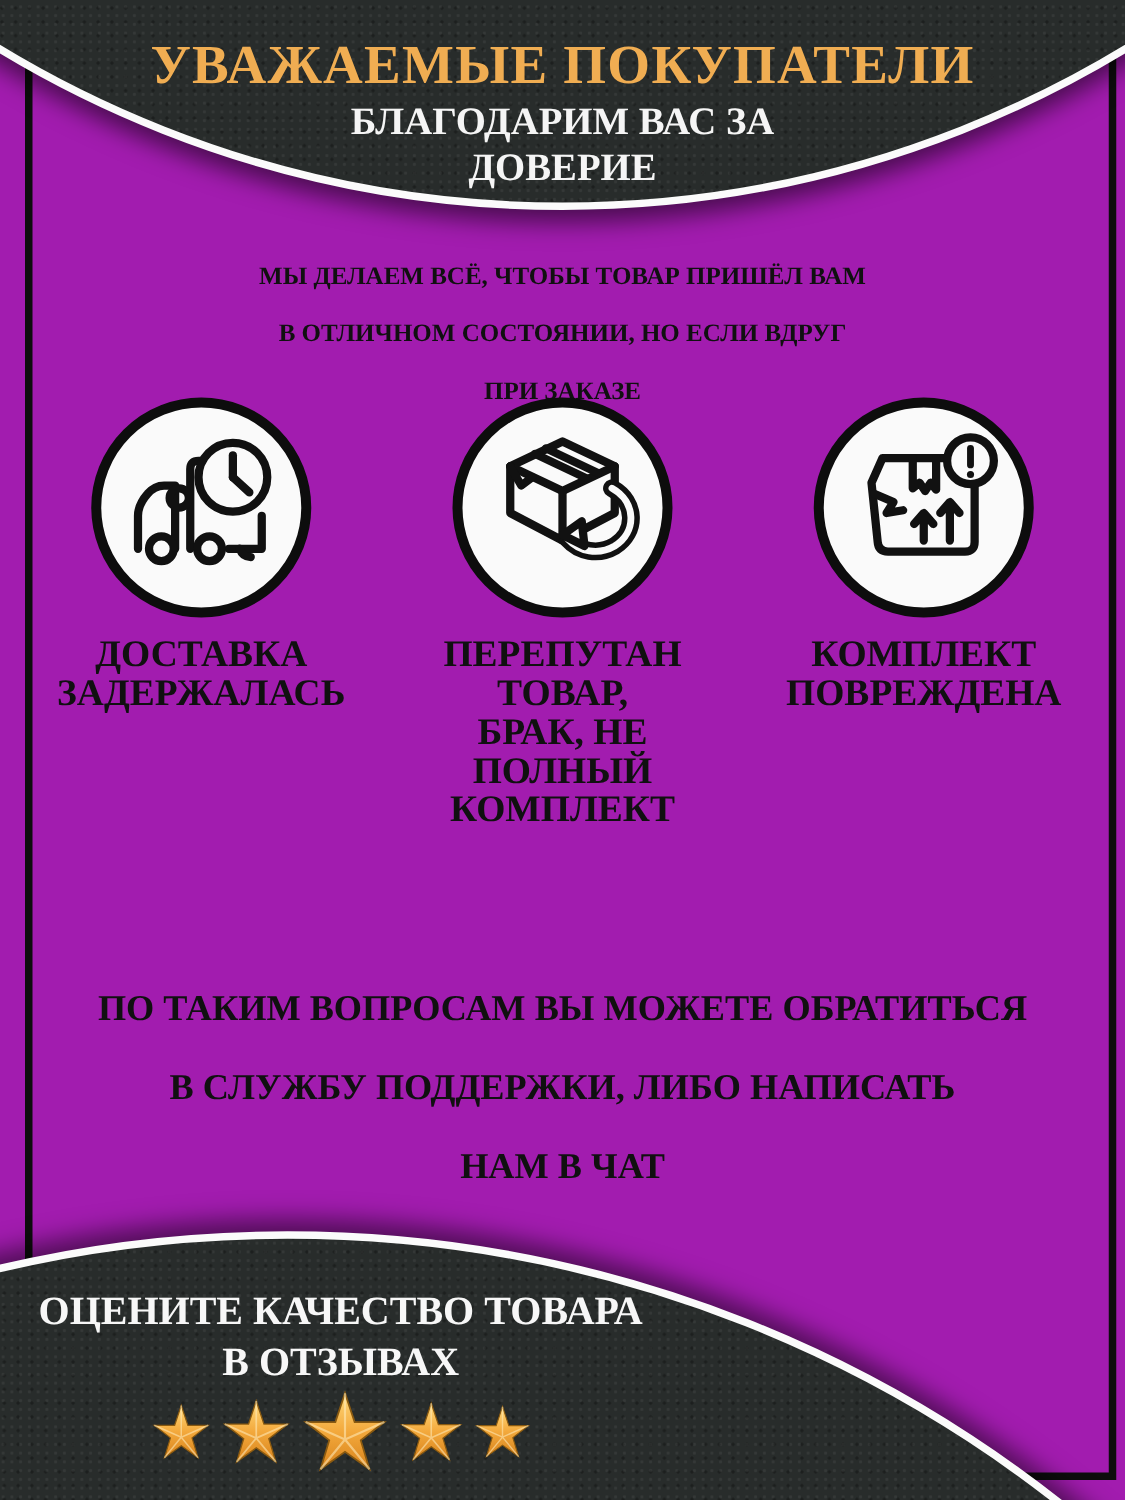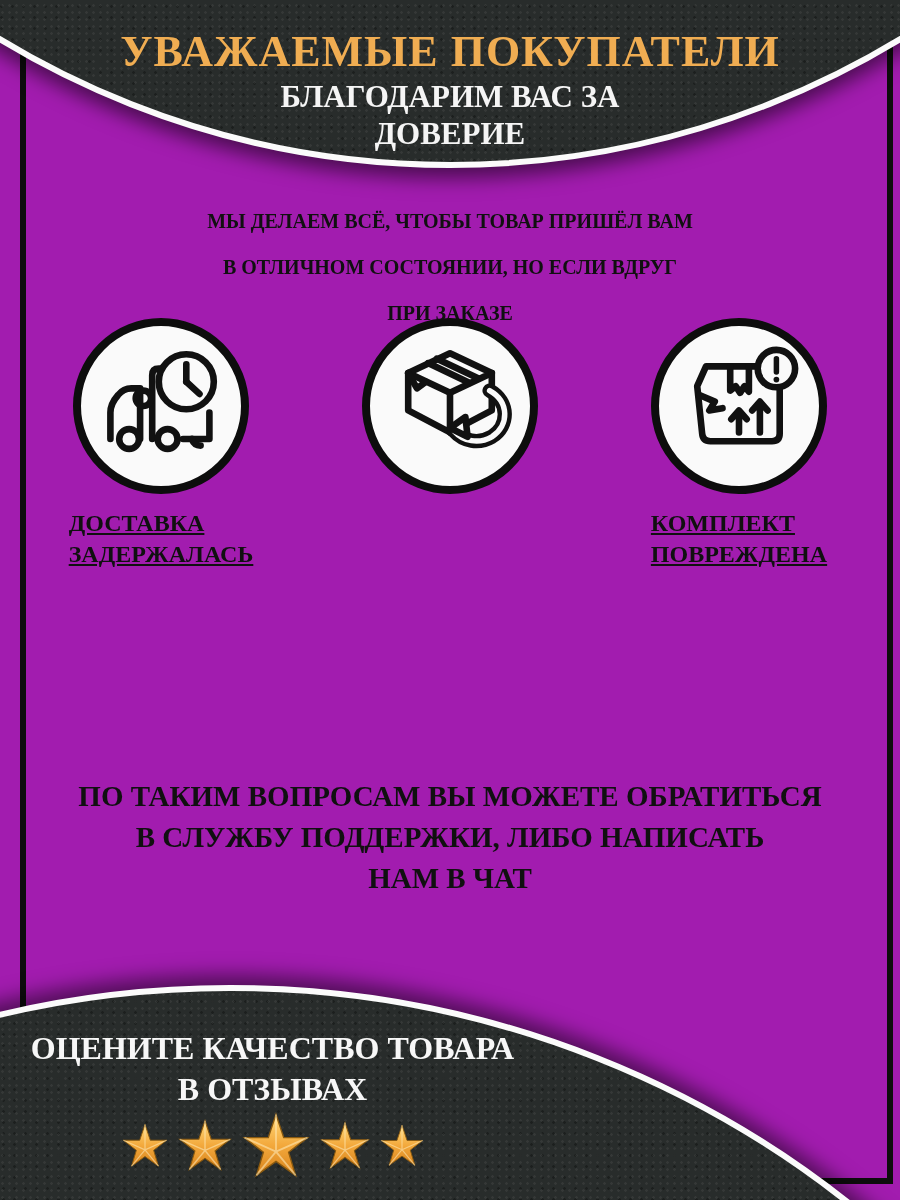--- a/index.html
+++ b/index.html
@@ -52,31 +52,30 @@
     position:absolute;top:318px;left:25px;width:850px;display:flex;
     justify-content:space-between;z-index:2;
   }
   .issue{width:272px;display:flex;flex-direction:column;align-items:center;}
   .issue-circle{
     width:176px;height:176px;border-radius:50%;box-sizing:border-box;
     border:8px solid #0d0d0d;background:#fafafa;
     display:flex;align-items:center;justify-content:center;
   }
   .issue-label{
-    margin-top:14px;text-align:left;font-size:24px;line-height:31px;
+    margin-top:14px;text-align:center;font-size:30px;line-height:31px;
     color:#101010;
-    text-decoration:underline;
   }
   .headline{
     position:absolute;top:638px;left:45px;width:810px;text-align:center;
     font-size:46px;line-height:58px;color:#050505;z-index:2;
   }
   .support{
     position:absolute;top:776px;left:35px;width:830px;text-align:center;
-    font-size:29px;line-height:41px;color:#101010;z-index:2;
+    font-size:29px;line-height:63px;color:#101010;z-index:2;
   }
 
   
   .footer-text{
     position:absolute;top:1028px;left:0;width:545px;text-align:center;
     font-size:32px;line-height:41px;color:#f7f7f7;z-index:4;
   }
   .star-row{
     position:absolute;top:1100px;left:0;width:545px;height:92px;
     display:flex;align-items:center;justify-content:center;gap:8px;z-index:4;
@@ -148,20 +147,23 @@
           <path d="M40 21 L78 39"></path>
           <path d="M48 17 L86 35"></path>
 
           <path d="M22 30 L30 44 L38 38"></path>
 
           <path d="M96 46 C114 56 114 78 98 88 C86 95 72 92 64 83" stroke-width="13"></path>
           <path d="M96 46 C114 56 114 78 98 88 C86 95 72 92 64 83" stroke="#fafafa" stroke-width="5"></path>
           <path d="M74 70 L60 80 L76 88 Z" fill="#fafafa"></path>
         </svg>
       </div>
+      <div class="issue-label multiline">ПЕРЕПУТАН ТОВАР,
+БРАК, НЕ ПОЛНЫЙ
+КОМПЛЕКТ</div>
     </div>
 
     <div class="issue">
       <div class="issue-circle">
         <svg class="icon-svg" width="132" height="132" viewBox="0 0 120 120">
 
           <path d="M30 24 H90 Q97 24 97 31 V85 Q97 92 90 92 H34 Q27 92 26.5 85 L22 42 Z"></path>
 
           <path d="M52 24 V46 L57 42 L61 48 L65 42 L69 47 V24"></path>
 

